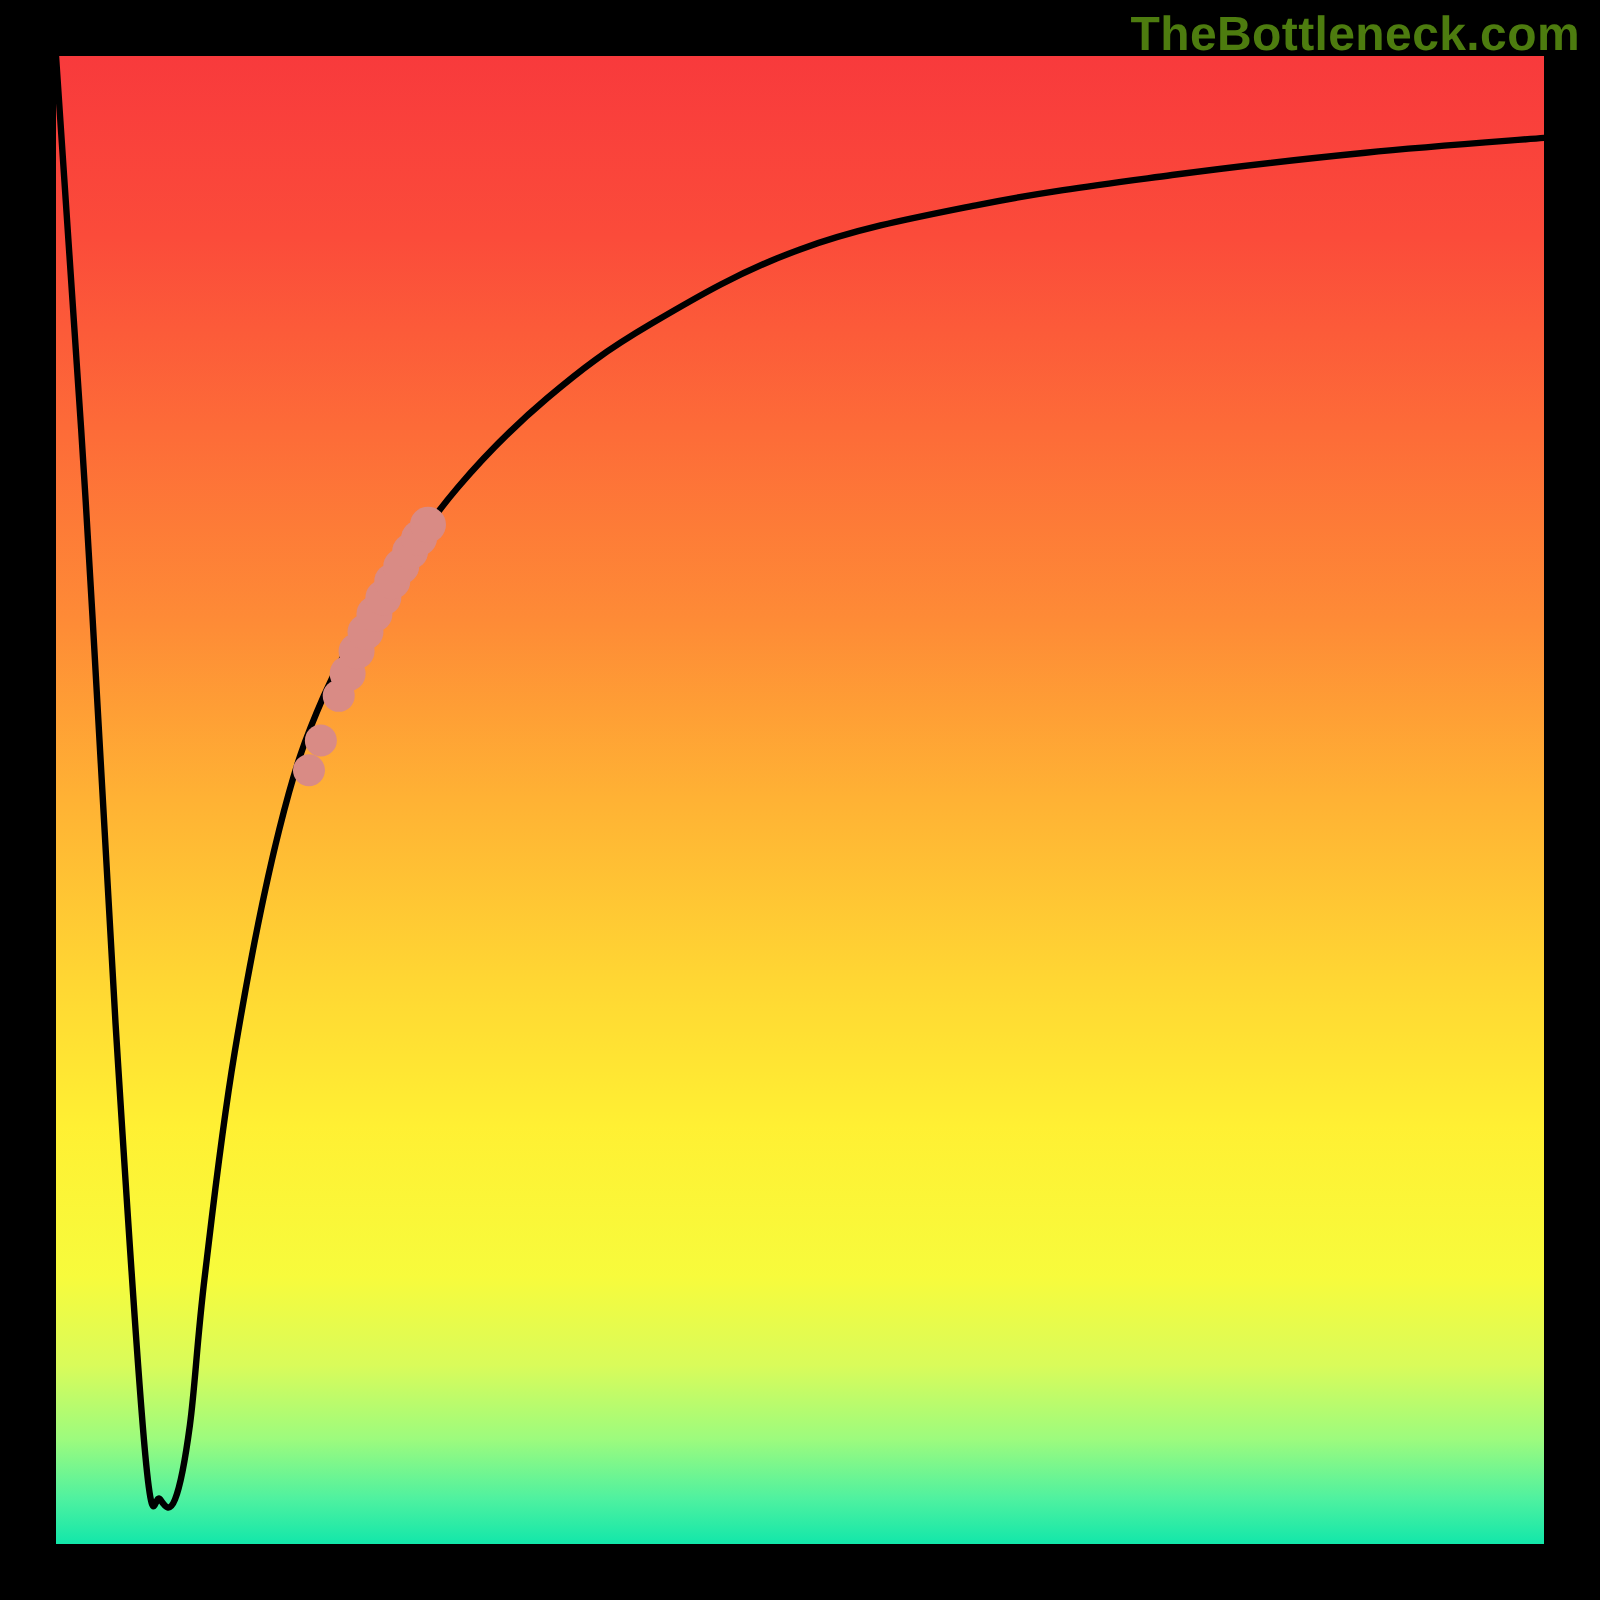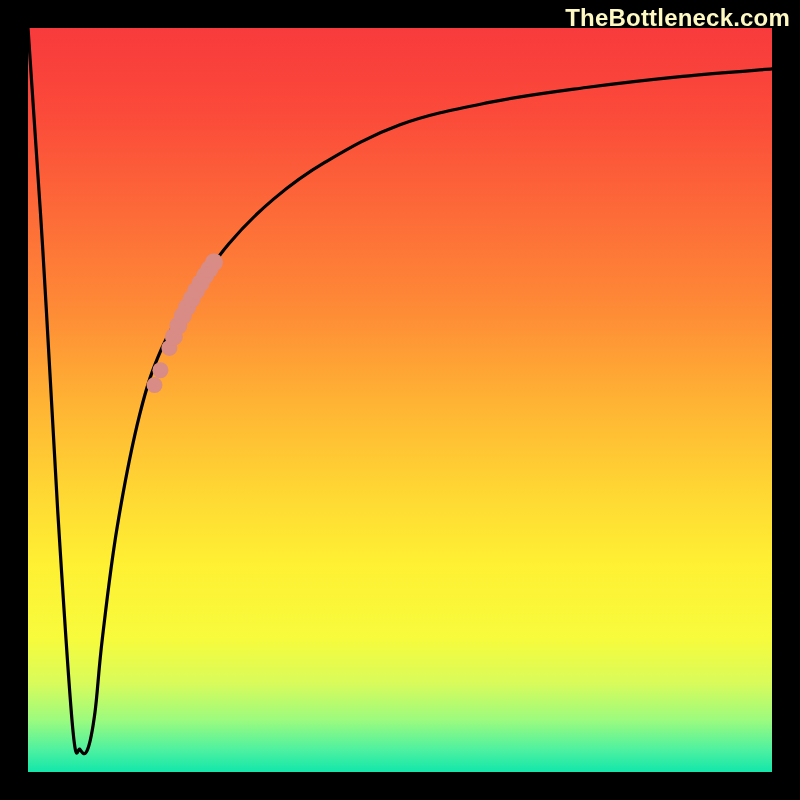--- a/index.html
+++ b/index.html
@@ -14,21 +14,21 @@
   .frame {
     position: relative;
     width: 800px;
     height: 800px;
     background: #000;
   }
   .watermark {
     position: absolute;
     top: 4px;
     right: 10px;
-    color: #fef9c3;
+    color: #4d7c0f;
     font-size: 24px;
     font-weight: 600;
     letter-spacing: 0.2px;
     user-select: none;
   }
   .plot {
     position: absolute;
     left: 28px;
     top: 28px;
     width: 744px;

